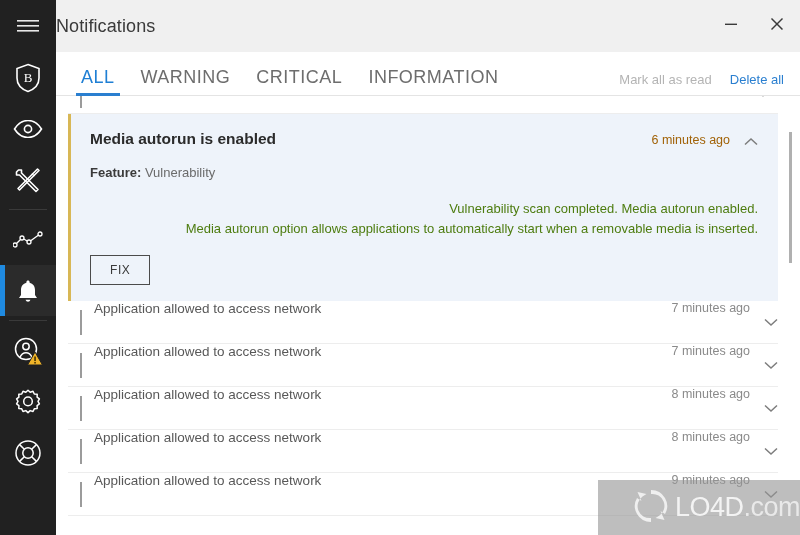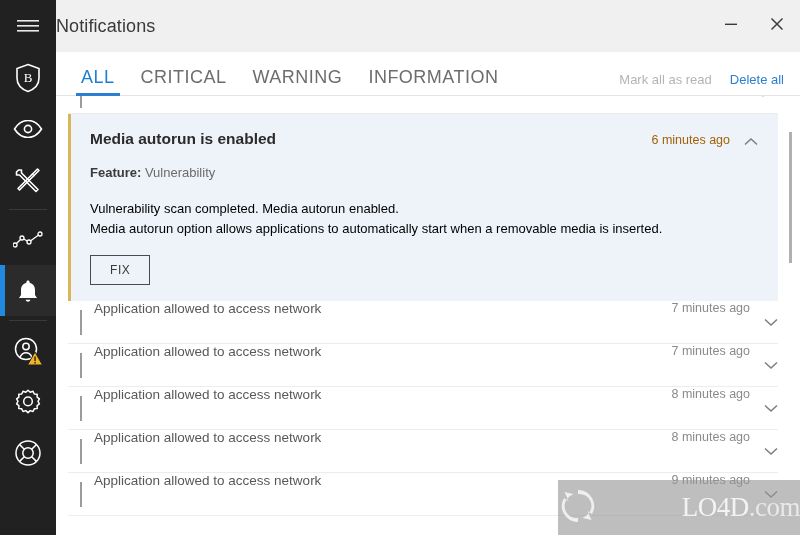--- a/index.html
+++ b/index.html
@@ -219,22 +219,23 @@
   .card-chev { color: #7d7d7d; padding-top: 2px; }
   .card-feature {
     margin-top: 15px;
     font-size: 13px;
     color: #6b6b6b;
   }
   .card-feature b { color: #3a3a3a; font-weight: bold; }
   .card-body {
     margin-top: 19px;
     font-size: 13px;
-    color: #000000;
+    color: #4d7c0f;
     line-height: 1.55;
+    text-align: right;
   }
   .fix-btn {
     margin-top: 16px;
     display: inline-block;
     border: 1px solid #4b4b4b;
     background: transparent;
     color: #3a3a3a;
     font-size: 12px;
     letter-spacing: 0.6px;
     padding: 7px 19px;
@@ -285,28 +286,27 @@
     width: 3px;
     height: 131px;
     background: #b0b0b0;
   }
 
   
   .watermark {
     position: absolute;
     right: 0;
     bottom: 0;
-    width: 242px;
+    width: 202px;
     height: 55px;
     background: rgba(150,150,150,0.62);
     display: flex;
     align-items: center;
-    justify-content: space-between;
+    justify-content: flex-end;
     pointer-events: none;
-    font-family: Liberation Serif, serif;
   }
   .wm-text {
     font-size: 27px;
     color: rgba(255,255,255,0.82);
     letter-spacing: -0.5px;
     line-height: 1;
     margin-left: 4px;
   }
   .wm-text .dim { color: rgba(255,255,255,0.66); }
 </style>
@@ -442,22 +442,22 @@
               <line x1="12.5" y1="1.5" x2="1.5" y2="12.5" stroke="#3a3a3a" stroke-width="1.5"></line>
             </svg>
           </span>
         </div>
       </div>
     </div>
 
     <div class="tabbar">
       <div class="tabs">
         <div class="tab active">ALL</div>
+        <div class="tab">WARNING</div>
         <div class="tab">CRITICAL</div>
-        <div class="tab">WARNING</div>
         <div class="tab">INFORMATION</div>
       </div>
       <div class="tab-actions">
         <div class="act-link">Mark all as read</div>
         <div class="act-link enabled">Delete all</div>
       </div>
     </div>
 
     <div class="listwrap">
       <div class="list">

